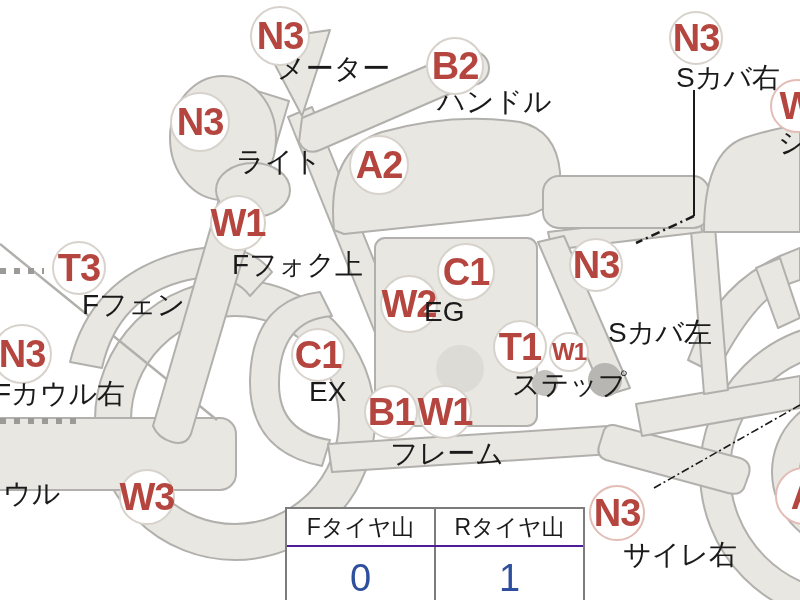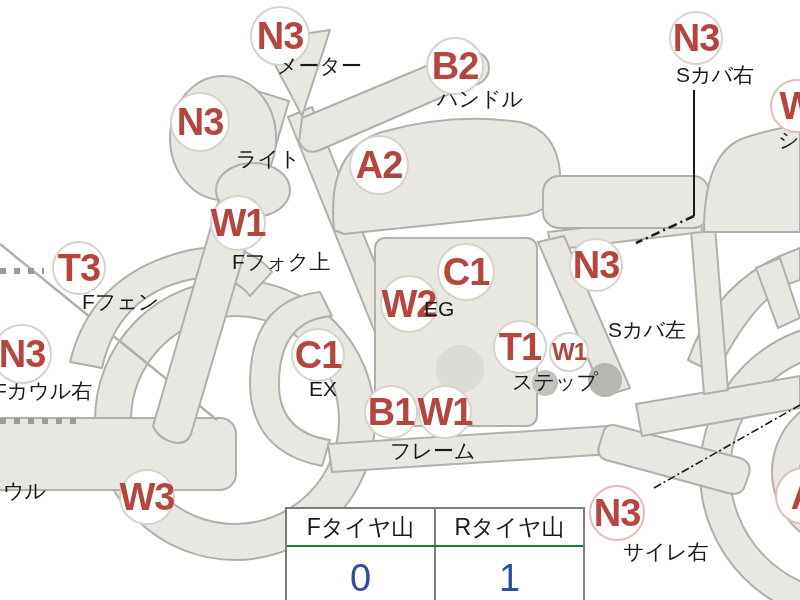--- a/index.html
+++ b/index.html
@@ -10,28 +10,28 @@
   #body-layer,#leader-layer{position:absolute;left:0;top:0;z-index:1;}
   #leader-layer{z-index:2;}
   #markers{position:absolute;left:0;top:0;width:800px;height:600px;z-index:3;}
   .code-circle{
     position:absolute;box-sizing:border-box;border-radius:50%;
     background:#ffffff;border:2px solid var(--ring,#d8d2cc);
     display:flex;align-items:center;justify-content:center;
     font-weight:700;letter-spacing:-1px;color:var(--code-red,#b5463f);
   }
   .part-label{
-    position:absolute;font-size:21px;line-height:1.1;color:#1a1a1a;white-space:nowrap;text-align:right;
+    position:absolute;font-size:28px;line-height:1.1;color:#1a1a1a;white-space:nowrap;text-align:right;
   }
   .tyre-table{
     position:absolute;left:285px;top:507px;width:296px;z-index:4;
     background:#ffffff;border:2px solid #7c7c7c;
   }
   .tyre-table .row{display:flex;}
-  .tyre-table .row.header{border-bottom:2px solid #15803d;}
+  .tyre-table .row.header{border-bottom:2px solid #4c1d95;}
   .tyre-table .cell{
     flex:1;display:flex;align-items:center;justify-content:center;
     border-right:2px solid #7c7c7c;height:36px;font-size:23px;color:#1a1a1a;
   }
   .tyre-table .cell:last-child{border-right:none;}
   .tyre-table .row.values .cell{height:62px;font-size:38px;color:var(--value-blue,#2d4f9e);}
 </style>
 </head>
 <body>
 

